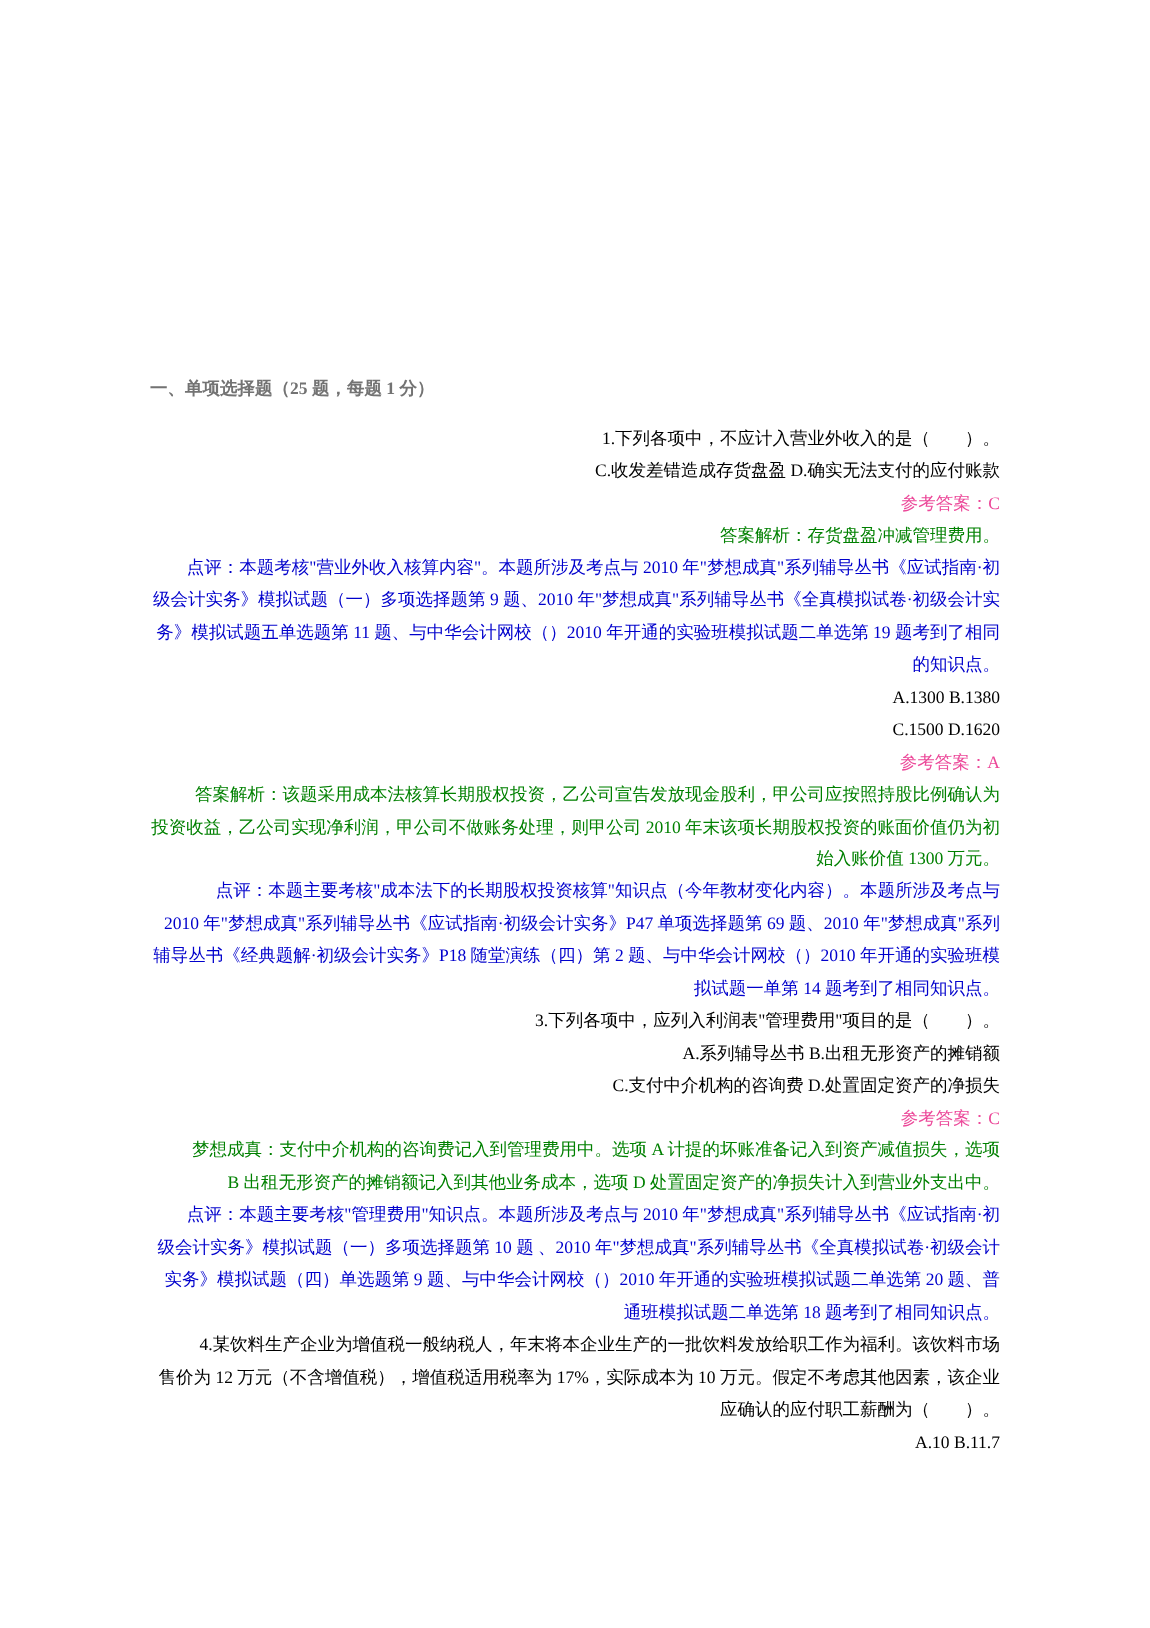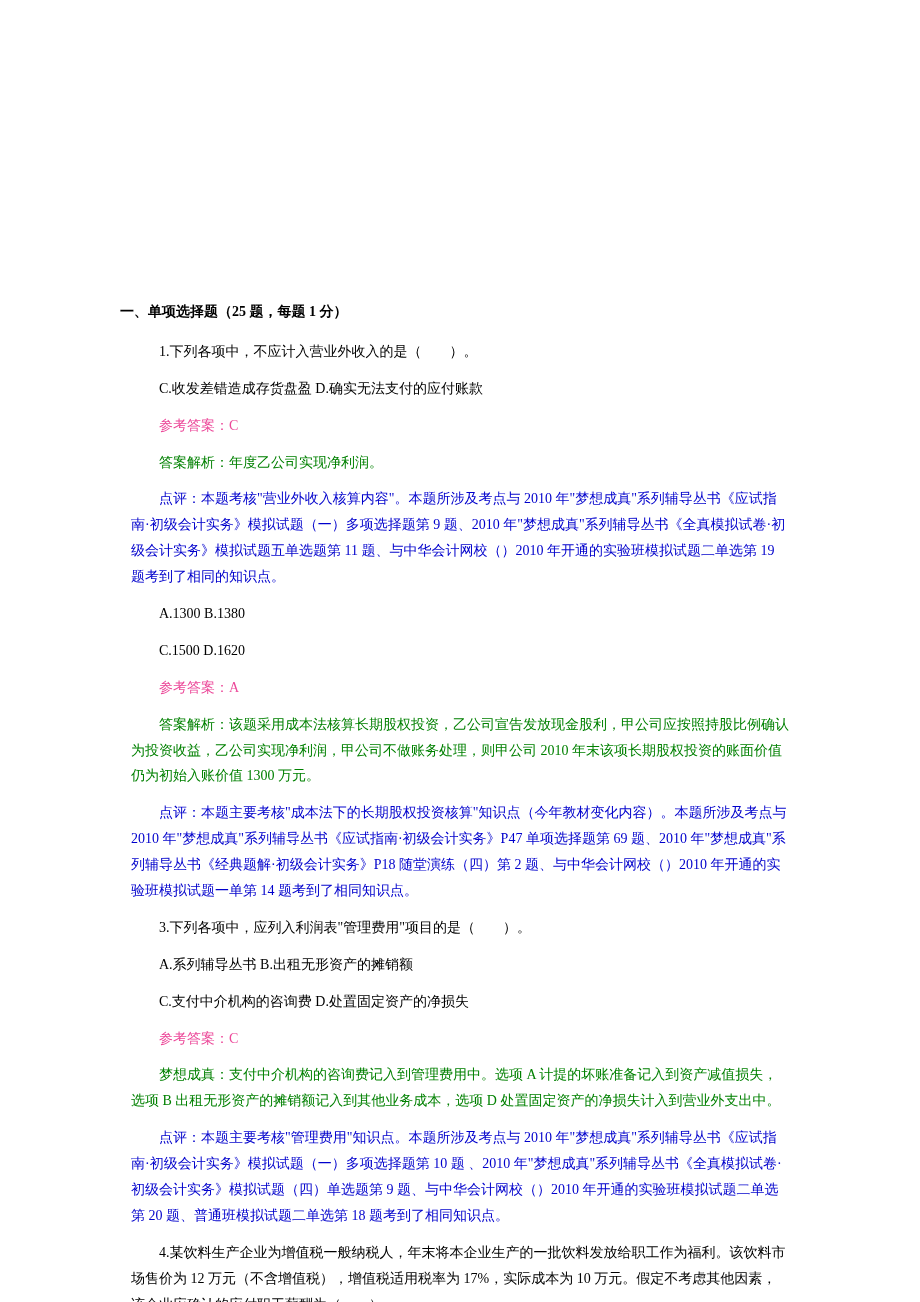--- a/index.html
+++ b/index.html
@@ -12,41 +12,42 @@
     color: #000000;
   }
   .page {
     width: 920px;
     min-height: 1302px;
     padding: 285px 120px 60px 120px;
     box-sizing: border-box;
   }
   .section-title {
     font-weight: bold;
-    color: #000000;
+    color: #737373;
   }
   .para {
     text-indent: 2em;
-    margin: 11px;
+    margin: 0;
+    text-align: right;
   }
   .red { color: #ec4899; }
   .green { color: #008000; }
   .blue { color: #0000cc; }
 </style>
 </head>
 <body>
 
 <div class="page">
 
   <p class="section-title" style="text-indent:0;">一、单项选择题（25 题，每题 1 分）</p>
 
   <p class="para">1.下列各项中，不应计入营业外收入的是（　　）。</p>
   <p class="para">C.收发差错造成存货盘盈 D.确实无法支付的应付账款</p>
   <p class="para red">参考答案：C</p>
-  <p class="para green">答案解析：年度乙公司实现净利润。</p>
+  <p class="para green">答案解析：存货盘盈冲减管理费用。</p>
   <p class="para blue">点评：本题考核"营业外收入核算内容"。本题所涉及考点与 2010 年"梦想成真"系列辅导丛书《应试指南·初级会计实务》模拟试题（一）多项选择题第 9 题、2010 年"梦想成真"系列辅导丛书《全真模拟试卷·初级会计实务》模拟试题五单选题第 11 题、与中华会计网校（）2010 年开通的实验班模拟试题二单选第 19 题考到了相同的知识点。</p>
 
   <p class="para">A.1300 B.1380</p>
   <p class="para">C.1500 D.1620</p>
   <p class="para red">参考答案：A</p>
   <p class="para green">答案解析：该题采用成本法核算长期股权投资，乙公司宣告发放现金股利，甲公司应按照持股比例确认为投资收益，乙公司实现净利润，甲公司不做账务处理，则甲公司 2010 年末该项长期股权投资的账面价值仍为初始入账价值 1300 万元。</p>
   <p class="para blue">点评：本题主要考核"成本法下的长期股权投资核算"知识点（今年教材变化内容）。本题所涉及考点与 2010 年"梦想成真"系列辅导丛书《应试指南·初级会计实务》P47 单项选择题第 69 题、2010 年"梦想成真"系列辅导丛书《经典题解·初级会计实务》P18 随堂演练（四）第 2 题、与中华会计网校（）2010 年开通的实验班模拟试题一单第 14 题考到了相同知识点。</p>
 
   <p class="para">3.下列各项中，应列入利润表"管理费用"项目的是（　　）。</p>
   <p class="para">A.系列辅导丛书 B.出租无形资产的摊销额</p>

